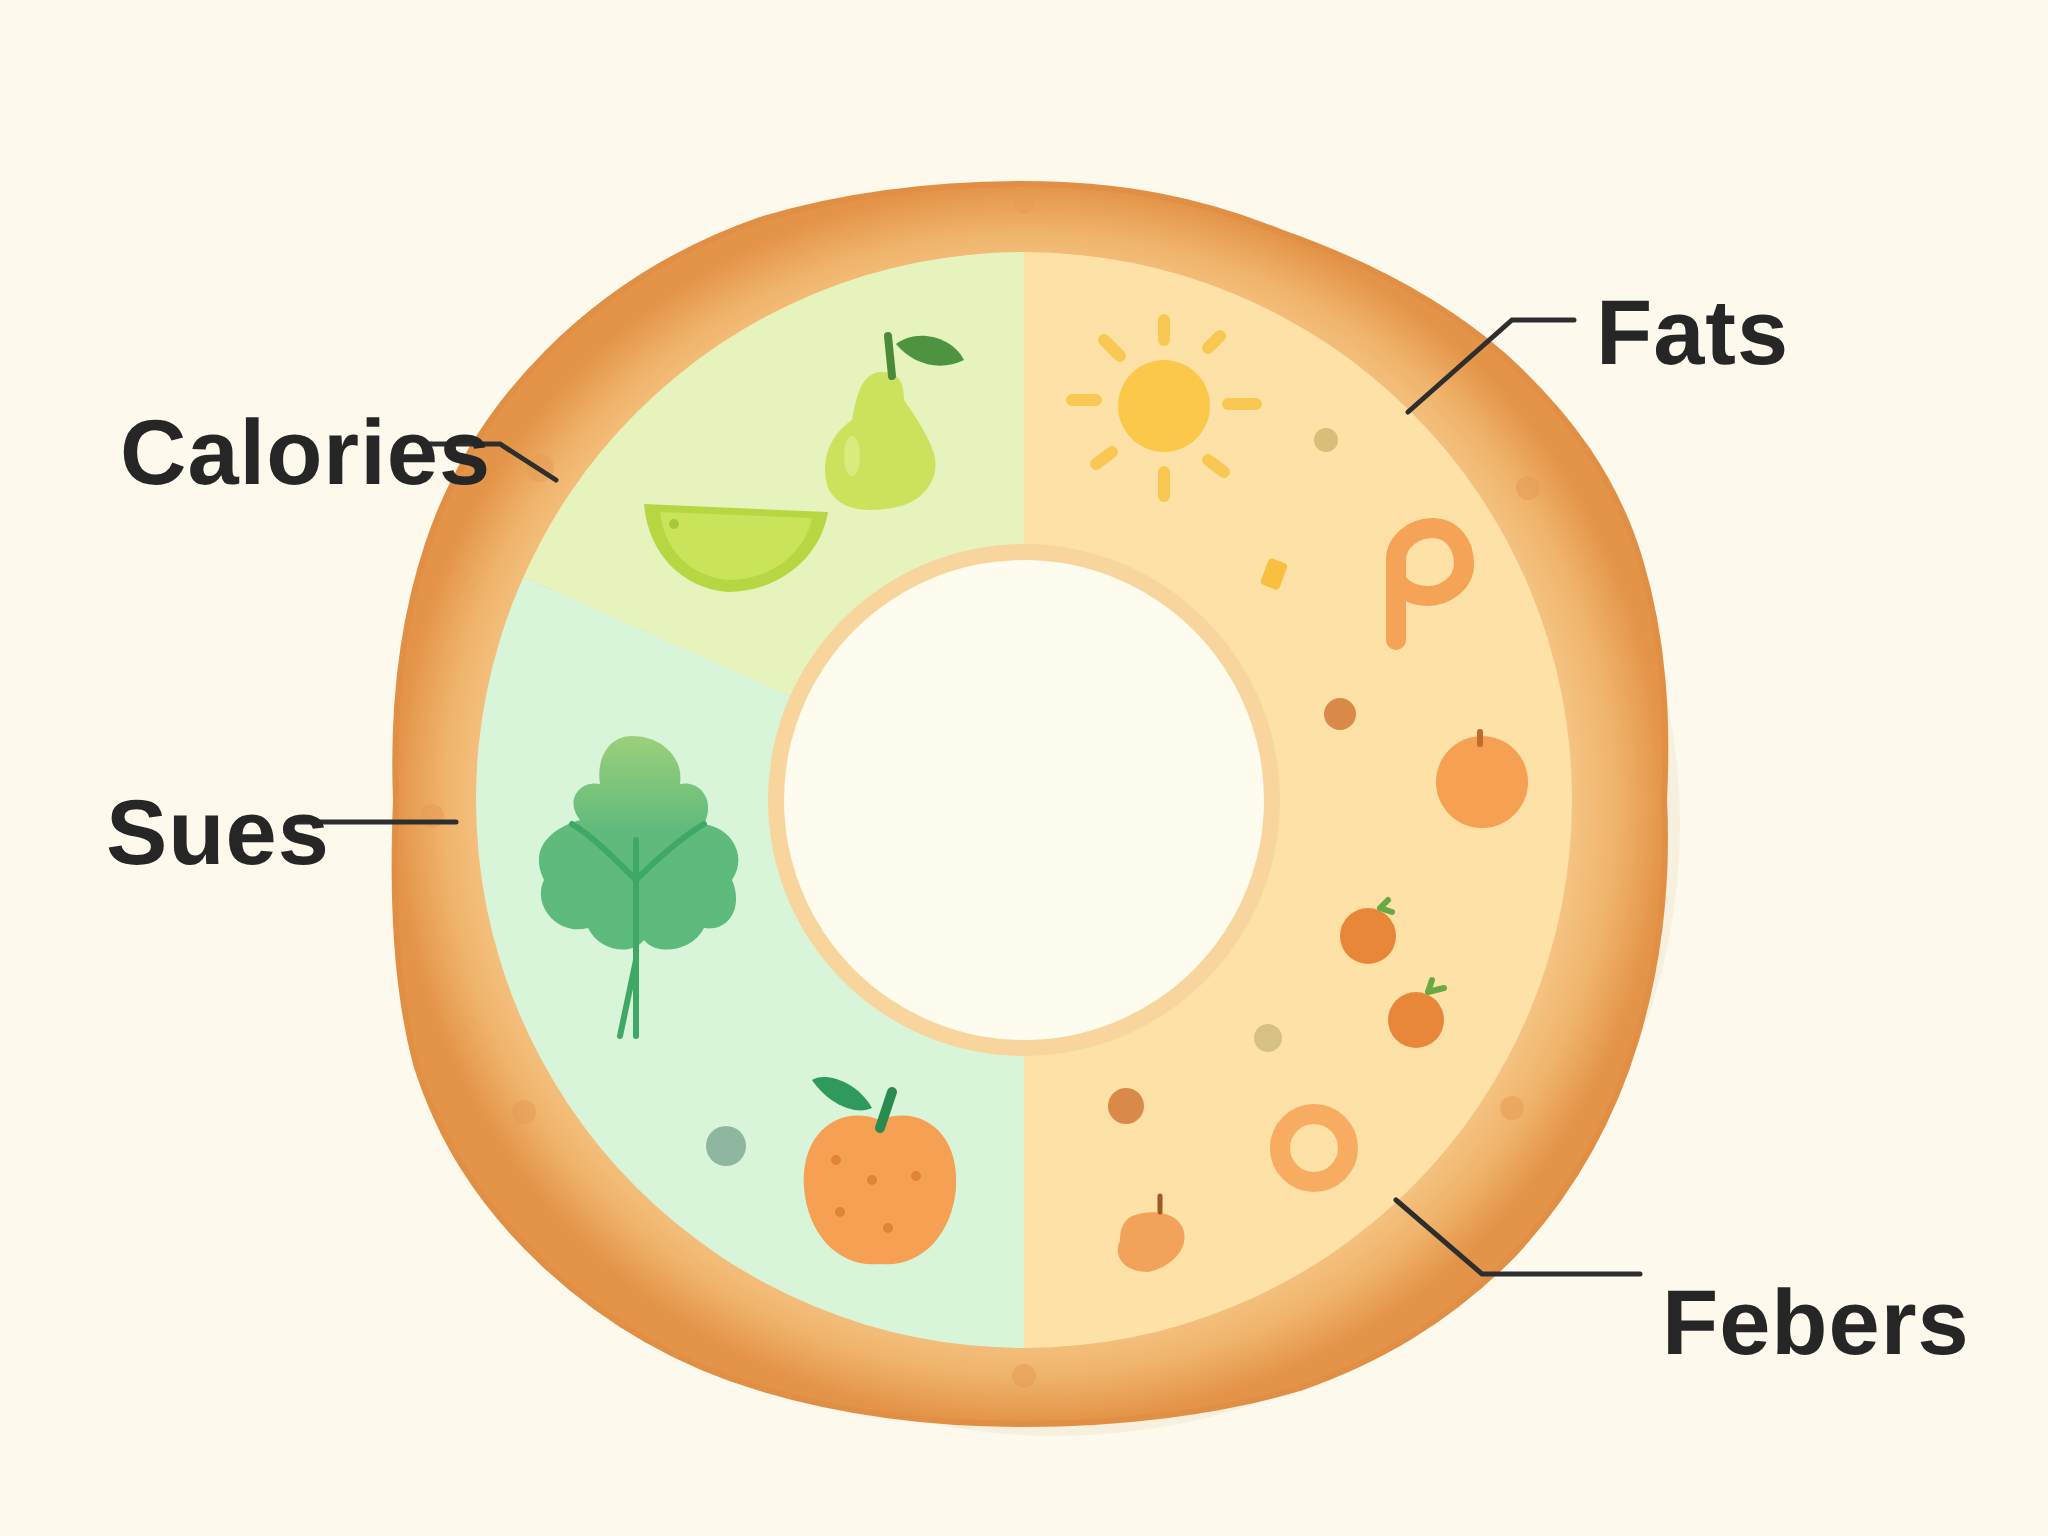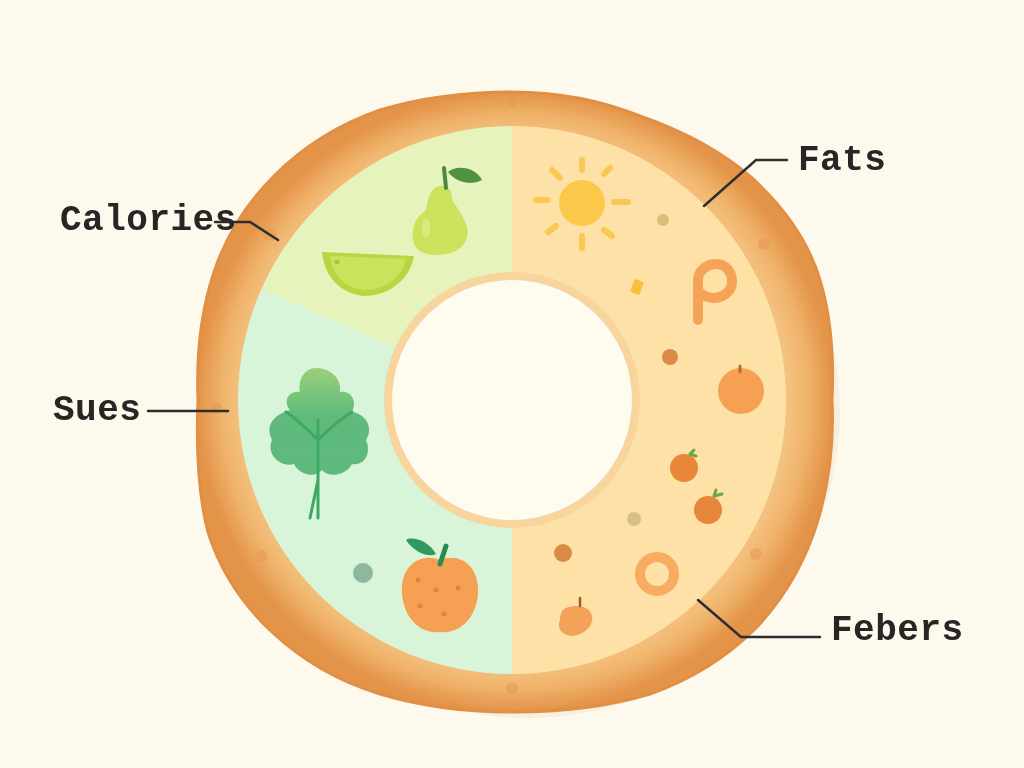--- a/index.html
+++ b/index.html
@@ -5,23 +5,23 @@
     html, body { margin: 0; padding: 0; }
     body {
       width: 1024px; height: 768px; overflow: hidden;
       background: #fdf9ec;
       font-family: "DejaVu Sans", sans-serif;
       position: relative;
     }
     #stage { position: absolute; left: 0; top: 0; width: 1024px; height: 768px; }
     .label {
       position: absolute;
-      font-family: Liberation Mono, monospace;
+      font-family: Liberation Sans, sans-serif;
       font-weight: bold;
-      font-size: 36px;
+      font-size: 46px;
       color: #262626;
       letter-spacing: 0.5px;
       line-height: 1;
     }
   </style>
 </head>
 <body>
 
 <svg id="stage" viewBox="0 0 1024 768" xmlns="http://www.w3.org/2000/svg">
   <defs>
@@ -144,13 +144,13 @@
     <polyline points="215,222 250,222 278,240"></polyline>
     <polyline points="787,160 756,160 704,206"></polyline>
     <polyline points="148,411 228,411"></polyline>
     <polyline points="820,637 741,637 698,600"></polyline>
   </g>
 </svg>
 
 <div class="label" style="left:60px; top:203px;">Calories</div>
 <div class="label" style="left:798px; top:143px;">Fats</div>
 <div class="label" style="left:53px; top:393px;text-align:right;">Sues</div>
-<div class="label" style="left:831px; top:613px;">Febers</div>
+<div class="label" style="left:831px; top:638px;">Febers</div>
 
 </body></html>

